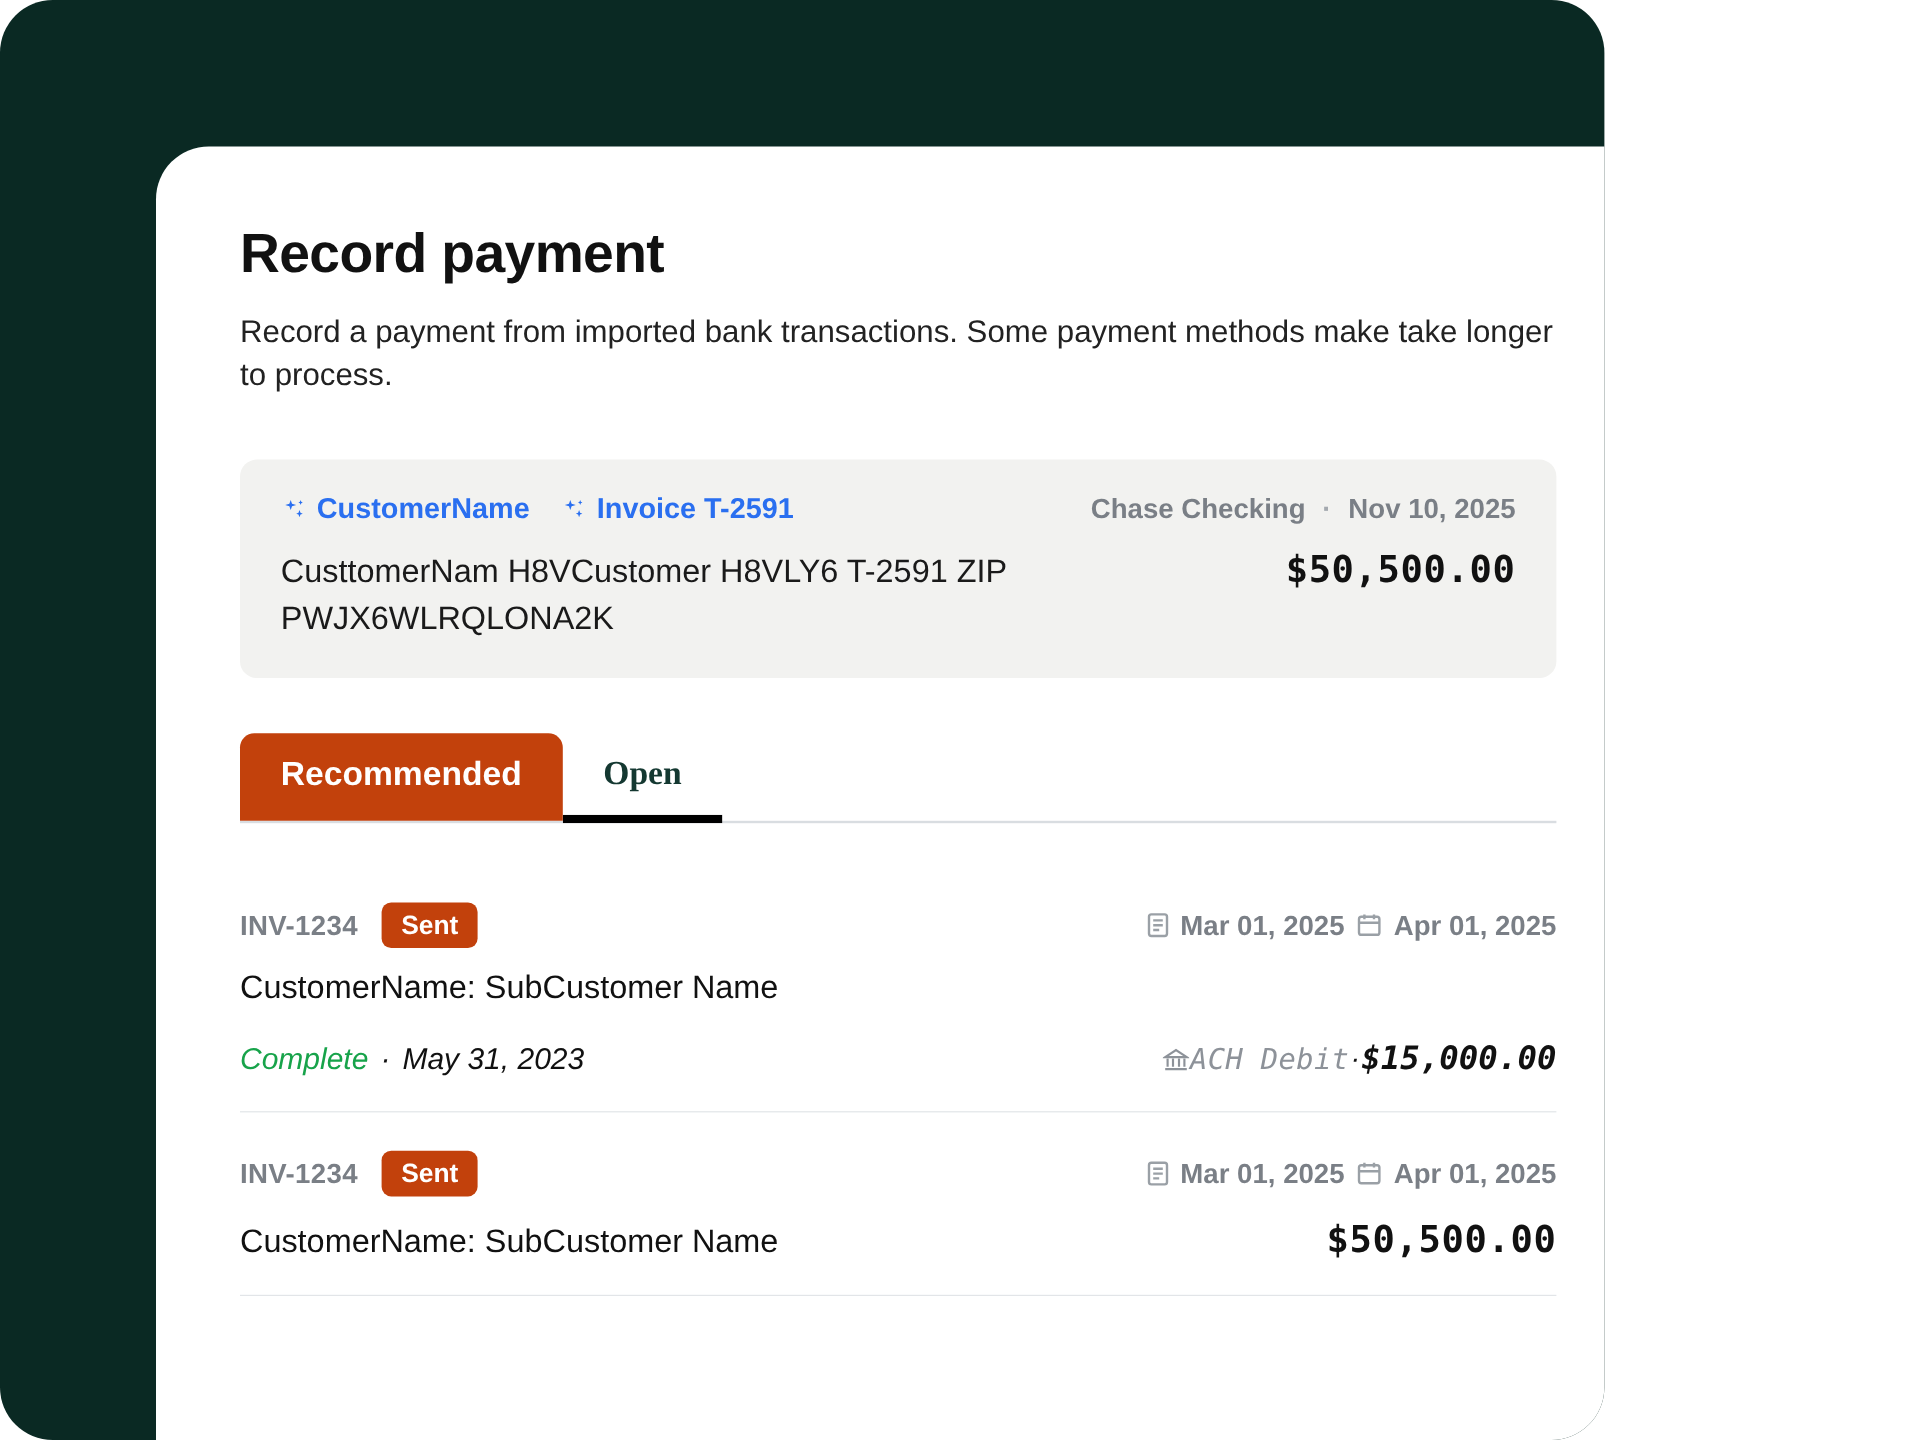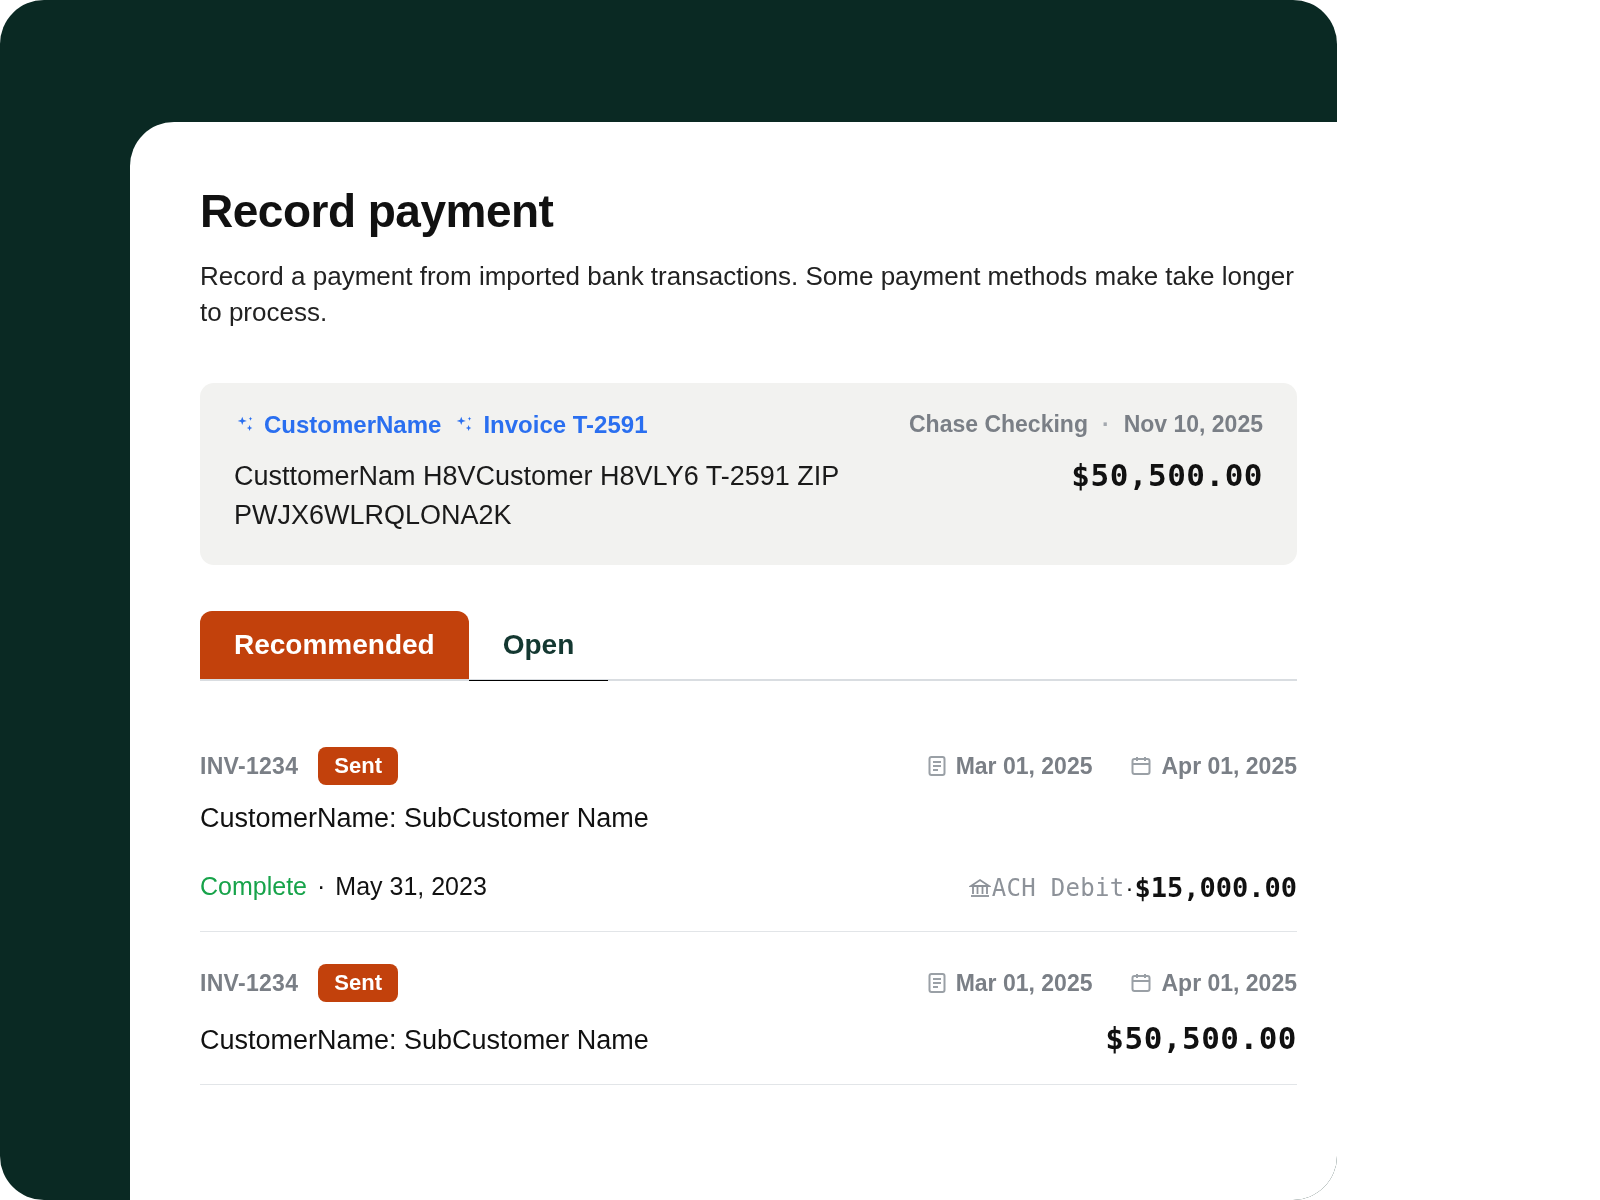--- a/index.html
+++ b/index.html
@@ -44,21 +44,21 @@
     border-radius: 14px;
     padding: 28px 34px 30px 34px;
   }
   .txn-top {
     display: flex;
     justify-content: space-between;
     align-items: center;
   }
   .txn-links {
     display: flex;
-    gap: 12px;
+    gap: 26px;
     align-items: center;
   }
   .link-chip {
     display: inline-flex;
     align-items: center;
     gap: 8px;
     color: #2a6ff0;
     font-size: 24px;
     font-weight: 600;
   }
@@ -105,22 +105,23 @@
     cursor: pointer;
     border-top-left-radius: 12px;
     border-top-right-radius: 12px;
   }
   .tab.active {
     background: #c2410c;
     color: #fff;
   }
   .tab.inactive {
     color: #143831;
-    border-bottom: 1px solid #000000;
+    border-bottom: 7px solid #000000;
     margin-bottom: -2px;
+    font-family: Liberation Serif, serif;
   }
   .invoice {
     padding: 32px 0 28px 0;
     border-bottom: 1.5px solid #e2e5e8;
   }
   .inv-row {
     display: flex;
     justify-content: space-between;
     align-items: center;
   }
@@ -134,21 +135,21 @@
   .badge {
     background: #c2410c;
     color: #fff;
     font-size: 22px;
     font-weight: 600;
     padding: 6px 16px;
     border-radius: 8px;
   }
   .inv-dates {
     display: flex;
-    gap: 38px;
+    gap: 10px;
     color: #7a7f86;
     font-size: 23px;
     font-weight: 600;
   }
   .date-chip { display: inline-flex; align-items: center; gap: 9px; }
   .inv-row2 {
     display: flex;
     justify-content: space-between;
     align-items: baseline;
     margin-top: 18px;
@@ -168,22 +169,23 @@
   }
   .amt-main {
     color: #111;
     font-size: 31px;
     font-weight: 700;
     letter-spacing: 0.5px;
   }
   .inv-row3 {
     display: flex;
     justify-content: space-between;
-    align-items: flex-start;
-    margin-top: 38px;
+    align-items: flex-end;
+    margin-top: 28px;
+    font-style: italic;
   }
   .complete-line {
     font-size: 25px;
     color: #111;
     display: flex;
     align-items: baseline;
     gap: 10px;
   }
   .complete-label { color: #17a34a; font-weight: 500; }
   .pay-line {

